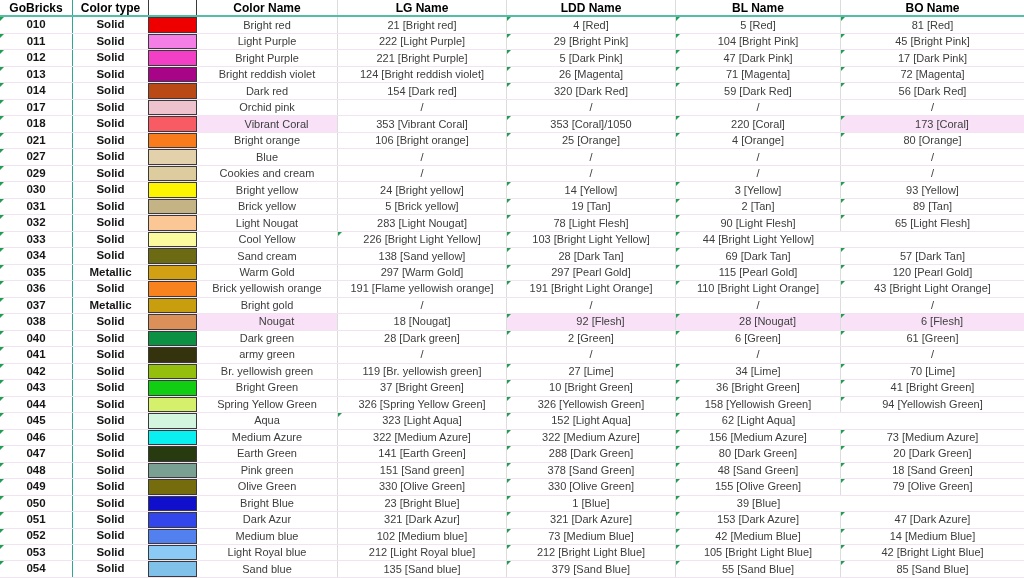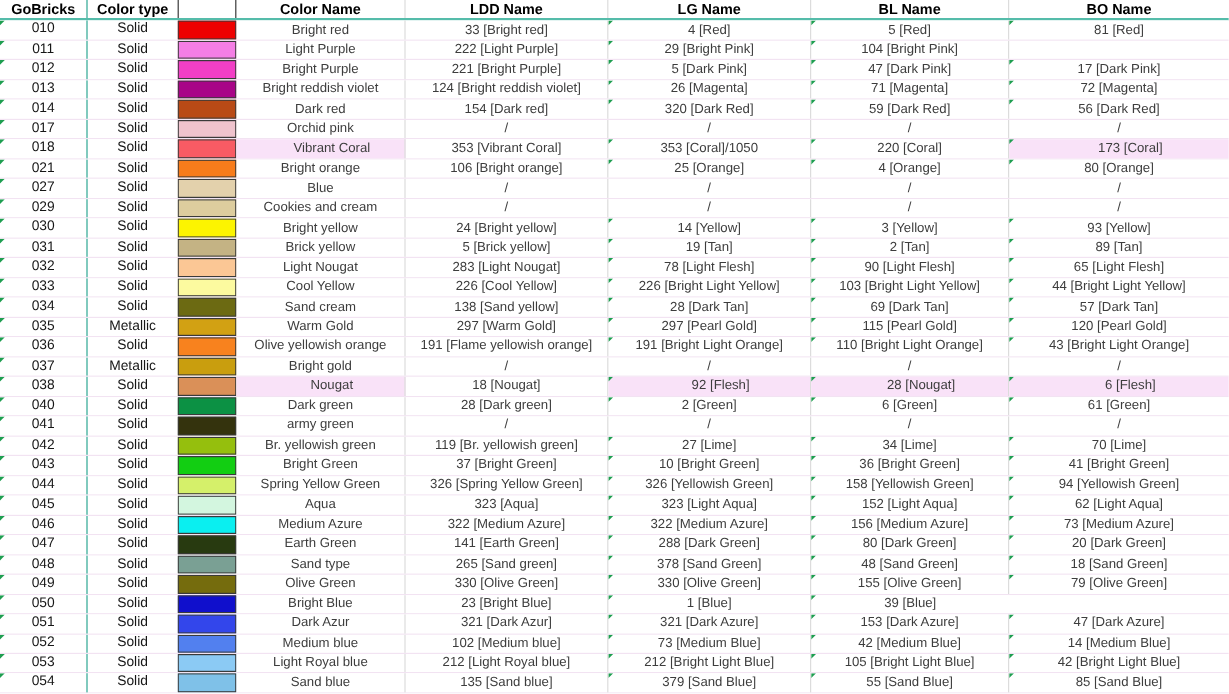--- a/index.html
+++ b/index.html
@@ -26,24 +26,24 @@
     position:relative;
     display:flex;align-items:center;justify-content:center;
     font-size:11px;color:var(--txt,#3D3D3D);
     white-space:nowrap;overflow:hidden;
     line-height:1;
   }
   .header .cell{
     font-weight:bold;color:#000;font-size:12px;
   }
   .c-id{
-    font-weight:normal;color:var(--txt-b,#161616);font-size:11.5px;
+    font-weight:bold;color:var(--txt-b,#161616);font-size:11.5px;
     border-right:1px solid var(--col-a,#2FA893);
   }
-  .c-type{font-weight:normal;color:var(--txt-b,#161616);font-size:11.5px;}
+  .c-type{font-weight:bold;color:var(--txt-b,#161616);font-size:11.5px;}
   .c-name,.c-lg,.c-ldd,.c-bl{border-right:1px solid var(--grid-v,#DCDCDC);}
   .c-swatch{padding:0;}
   .sw{
     width:100%;height:100%;
     border:1px solid var(--sw-border,#3A3A3A);
     box-sizing:border-box;
   }
   .header .c-swatch{
     border-left:1px solid var(--sw-border,#3A3A3A);
     border-right:1px solid var(--sw-border,#3A3A3A);
@@ -57,47 +57,48 @@
 </style>
 </head>
 <body>
 
 <div id="sheet">
   <div class="row header">
     <div class="cell c-id">GoBricks</div>
     <div class="cell c-type">Color type</div>
     <div class="cell c-swatch"></div>
     <div class="cell c-name">Color Name</div>
+    <div class="cell c-lg">LG Name</div>
     <div class="cell c-ldd">LDD Name</div>
-    <div class="cell c-lg">LG Name</div>
     <div class="cell c-bl">BL Name</div>
     <div class="cell c-bo">BO Name</div>
   </div>
 <div class="row">
     <div class="cell c-id">010<span class="tri"></span></div>
     <div class="cell c-type">Solid</div>
     <div class="cell c-swatch">
       <div class="sw" title="#EE0000" style="background: rgb(238, 0, 0);"></div>
     </div>
     <div class="cell c-name">Bright red</div>
-    <div class="cell c-lg">33 [Bright red]</div>
+    <div class="cell c-lg">21 [Bright red]</div>
     <div class="cell c-ldd">4 [Red]<span class="tri"></span></div>
     <div class="cell c-bl">5 [Red]<span class="tri"></span></div>
     <div class="cell c-bo">81 [Red]<span class="tri"></span></div>
   </div>
     <div class="row">
     <div class="cell c-id">011<span class="tri"></span></div>
     <div class="cell c-type">Solid</div>
     <div class="cell c-swatch">
       <div class="sw" title="#F47EE5" style="background: rgb(244, 126, 229);"></div>
     </div>
     <div class="cell c-name">Light Purple</div>
     <div class="cell c-lg">222 [Light Purple]</div>
     <div class="cell c-ldd">29 [Bright Pink]<span class="tri"></span></div>
     <div class="cell c-bl">104 [Bright Pink]<span class="tri"></span></div>
+    <div class="cell c-bo">45 [Bright Pink]<span class="tri"></span></div>
   </div>
     <div class="row">
     <div class="cell c-id">012<span class="tri"></span></div>
     <div class="cell c-type">Solid</div>
     <div class="cell c-swatch">
       <div class="sw" title="#F23FC6" style="background: rgb(242, 63, 198);"></div>
     </div>
     <div class="cell c-name">Bright Purple</div>
     <div class="cell c-lg">221 [Bright Purple]</div>
     <div class="cell c-ldd">5 [Dark Pink]<span class="tri"></span></div>
@@ -224,21 +225,20 @@
     <div class="cell c-bl">90 [Light Flesh]<span class="tri"></span></div>
     <div class="cell c-bo">65 [Light Flesh]<span class="tri"></span></div>
   </div>
     <div class="row">
     <div class="cell c-id">033<span class="tri"></span></div>
     <div class="cell c-type">Solid</div>
     <div class="cell c-swatch">
       <div class="sw" title="#FCFA9F" style="background: rgb(252, 250, 159);"></div>
     </div>
     <div class="cell c-name">Cool Yellow</div>
-    <div class="cell c-lg">226 [Cool Yellow]</div>
     <div class="cell c-ldd">226 [Bright Light Yellow]<span class="tri"></span></div>
     <div class="cell c-bl">103 [Bright Light Yellow]<span class="tri"></span></div>
     <div class="cell c-bo">44 [Bright Light Yellow]<span class="tri"></span></div>
   </div>
     <div class="row">
     <div class="cell c-id">034<span class="tri"></span></div>
     <div class="cell c-type">Solid</div>
     <div class="cell c-swatch">
       <div class="sw" title="#6C6A12" style="background: rgb(108, 106, 18);"></div>
     </div>
@@ -259,21 +259,21 @@
     <div class="cell c-ldd">297 [Pearl Gold]<span class="tri"></span></div>
     <div class="cell c-bl">115 [Pearl Gold]<span class="tri"></span></div>
     <div class="cell c-bo">120 [Pearl Gold]<span class="tri"></span></div>
   </div>
     <div class="row">
     <div class="cell c-id">036<span class="tri"></span></div>
     <div class="cell c-type">Solid</div>
     <div class="cell c-swatch">
       <div class="sw" title="#F8821E" style="background: rgb(248, 130, 30);"></div>
     </div>
-    <div class="cell c-name">Olive yellowish orange</div>
+    <div class="cell c-name">Brick yellowish orange</div>
     <div class="cell c-lg">191 [Flame yellowish orange]</div>
     <div class="cell c-ldd">191 [Bright Light Orange]<span class="tri"></span></div>
     <div class="cell c-bl">110 [Bright Light Orange]<span class="tri"></span></div>
     <div class="cell c-bo">43 [Bright Light Orange]<span class="tri"></span></div>
   </div>
     <div class="row">
     <div class="cell c-id">037<span class="tri"></span></div>
     <div class="cell c-type">Metallic</div>
     <div class="cell c-swatch">
       <div class="sw" title="#C99E0E" style="background: rgb(201, 158, 14);"></div>
@@ -356,21 +356,20 @@
     <div class="cell c-bl">158 [Yellowish Green]<span class="tri"></span></div>
     <div class="cell c-bo">94 [Yellowish Green]<span class="tri"></span></div>
   </div>
     <div class="row">
     <div class="cell c-id">045<span class="tri"></span></div>
     <div class="cell c-type">Solid</div>
     <div class="cell c-swatch">
       <div class="sw" title="#D3F6DF" style="background: rgb(211, 246, 223);"></div>
     </div>
     <div class="cell c-name">Aqua</div>
-    <div class="cell c-lg">323 [Aqua]</div>
     <div class="cell c-ldd">323 [Light Aqua]<span class="tri"></span></div>
     <div class="cell c-bl">152 [Light Aqua]<span class="tri"></span></div>
     <div class="cell c-bo">62 [Light Aqua]<span class="tri"></span></div>
   </div>
     <div class="row">
     <div class="cell c-id">046<span class="tri"></span></div>
     <div class="cell c-type">Solid</div>
     <div class="cell c-swatch">
       <div class="sw" title="#0AEFF0" style="background: rgb(10, 239, 240);"></div>
     </div>
@@ -391,22 +390,22 @@
     <div class="cell c-ldd">288 [Dark Green]<span class="tri"></span></div>
     <div class="cell c-bl">80 [Dark Green]<span class="tri"></span></div>
     <div class="cell c-bo">20 [Dark Green]<span class="tri"></span></div>
   </div>
     <div class="row">
     <div class="cell c-id">048<span class="tri"></span></div>
     <div class="cell c-type">Solid</div>
     <div class="cell c-swatch">
       <div class="sw" title="#7AA094" style="background: rgb(122, 160, 148);"></div>
     </div>
-    <div class="cell c-name">Sand type</div>
-    <div class="cell c-lg">265 [Sand green]</div>
+    <div class="cell c-name">Pink green</div>
+    <div class="cell c-lg">151 [Sand green]</div>
     <div class="cell c-ldd">378 [Sand Green]<span class="tri"></span></div>
     <div class="cell c-bl">48 [Sand Green]<span class="tri"></span></div>
     <div class="cell c-bo">18 [Sand Green]<span class="tri"></span></div>
   </div>
     <div class="row">
     <div class="cell c-id">049<span class="tri"></span></div>
     <div class="cell c-type">Solid</div>
     <div class="cell c-swatch">
       <div class="sw" title="#756C0D" style="background: rgb(117, 108, 13);"></div>
     </div>

